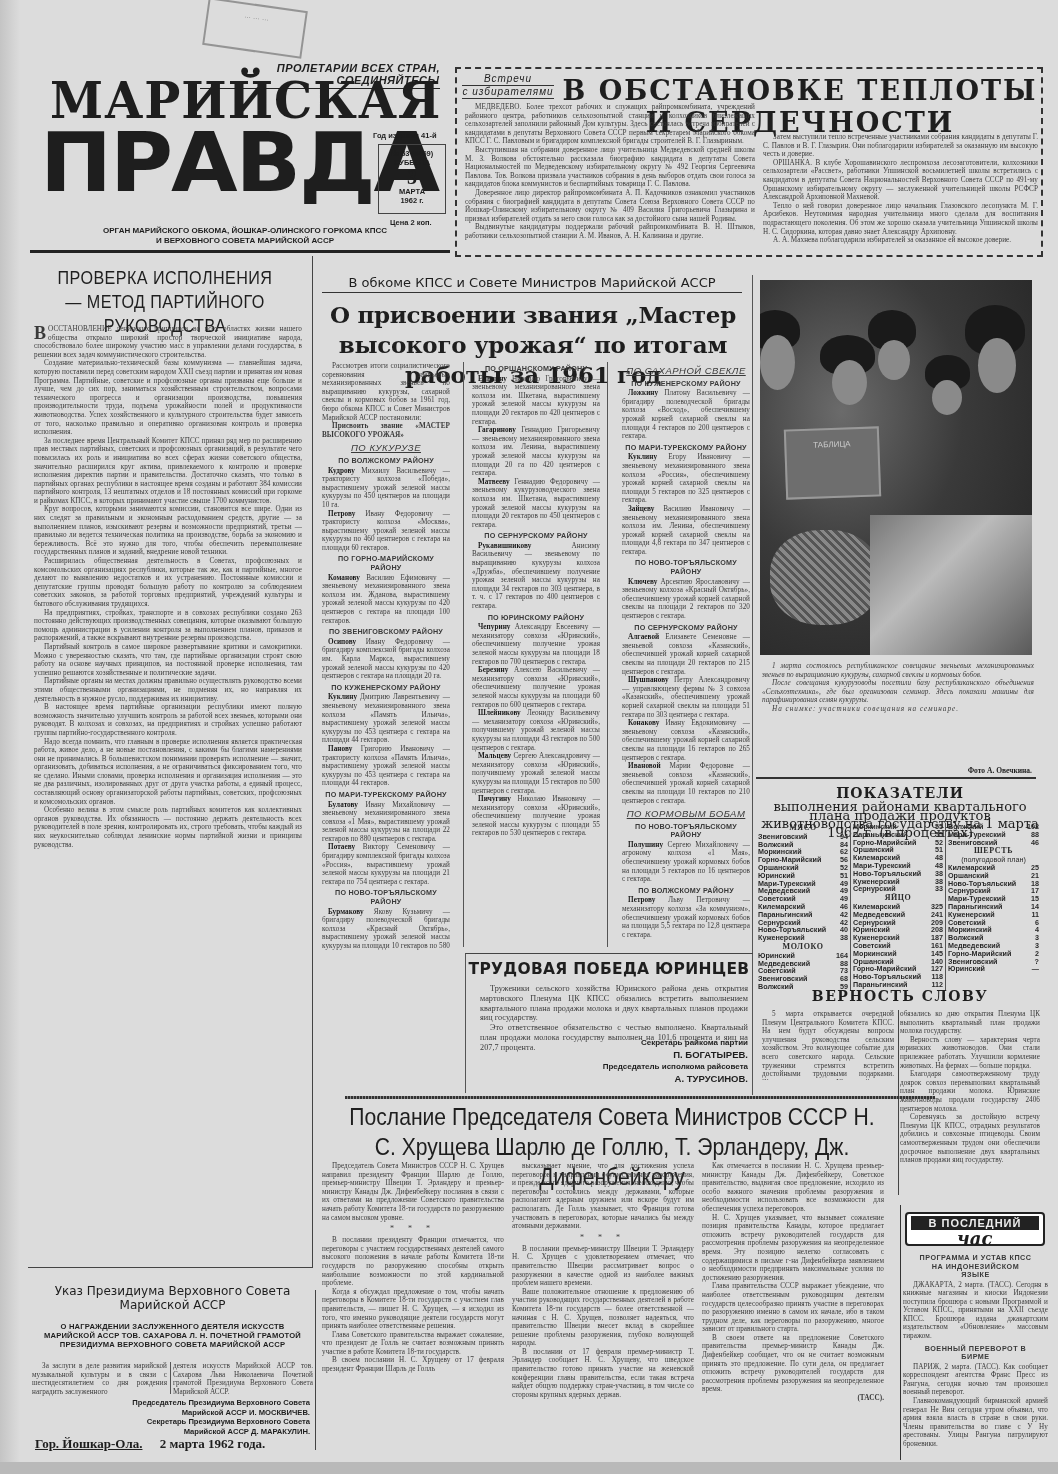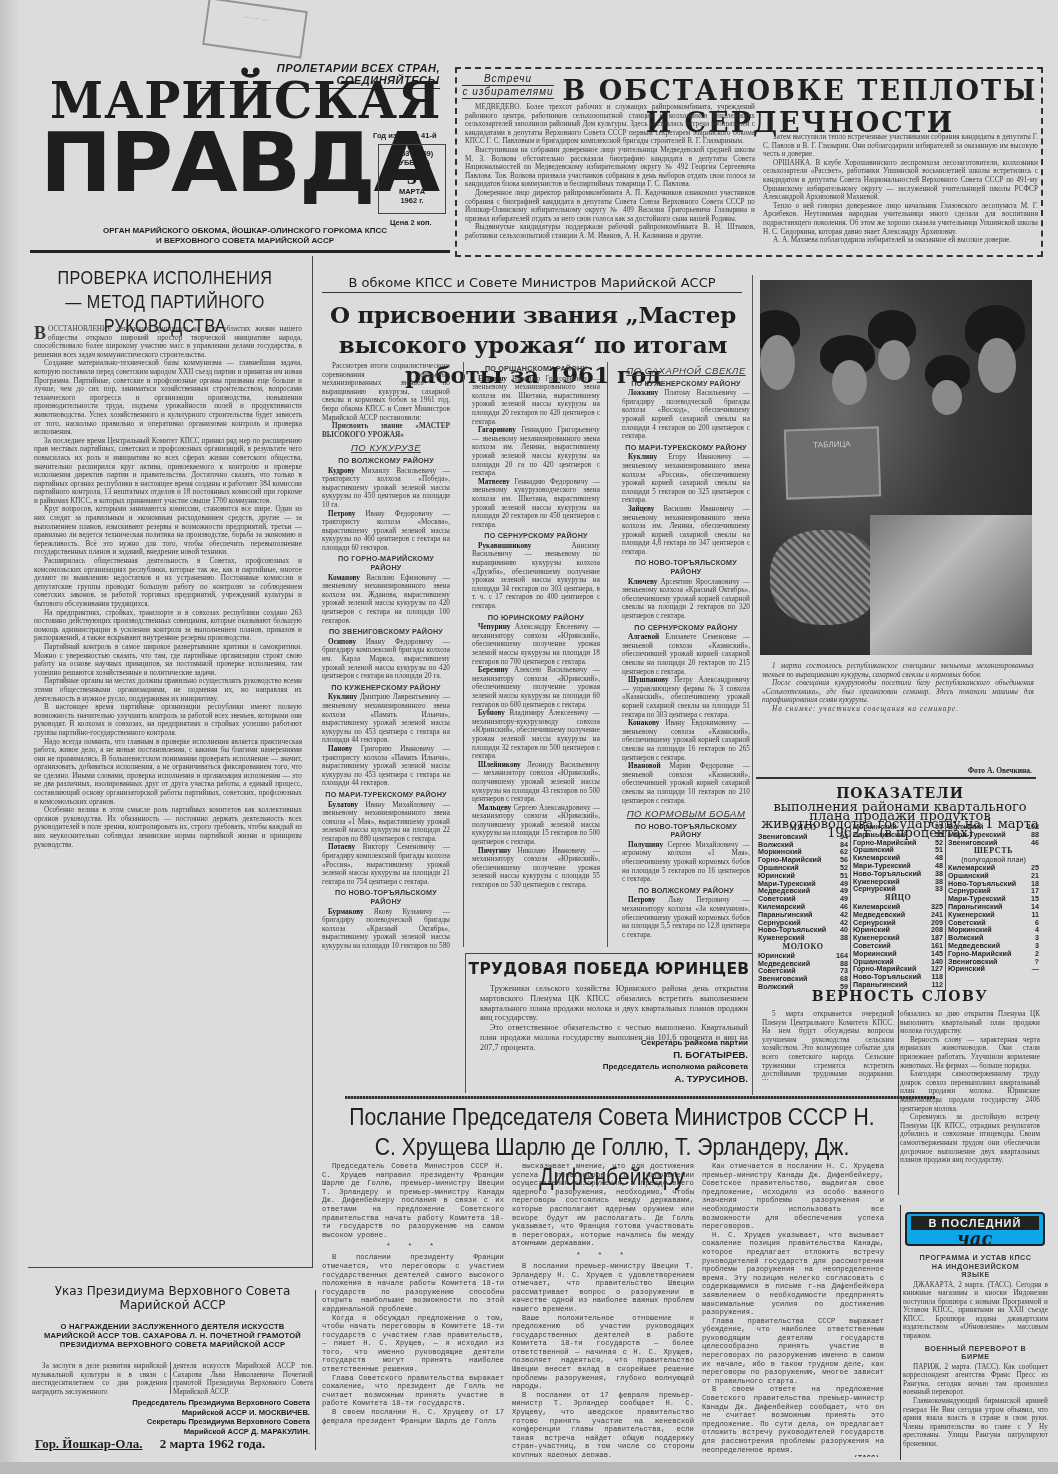--- a/index.html
+++ b/index.html
@@ -89,28 +89,28 @@
     
     .pobeda-box { left: 465px; top: 953px; width: 288px; height: 140px; border-left: 1px solid #555; border-top: 1.5px solid #444; }
     .pobeda-h1 { left: 466px; top: 960px; width: 286px; text-align: center; font-size: 15.5px; font-weight: bold; font-family: "DejaVu Sans", sans-serif; letter-spacing: .3px; }
     .pobeda-body { left: 480px; top: 984px; width: 268px; }
     .pobeda-sign { left: 560px; top: 1037px; width: 188px; text-align: right; font-family: "Liberation Sans", sans-serif; font-weight: bold; font-size: 8px; line-height: 12px; }
     .pobeda-sign .nm { font-size: 9.5px; }
 
     
     .msg-rule { left: 345px; top: 1096px; width: 590px; height: 3px; background: repeating-linear-gradient(90deg, #333 0 2px, #888 2px 3px); }
     .msg-h1 { left: 312px; top: 1102px; width: 600px; text-align: center; font-size: 24px; line-height: 30px; font-family: "Liberation Sans", sans-serif; font-stretch: condensed; transform: scaleX(.88); transform-origin: center; }
-    .msg-cols { left: 322px; top: 1162px; width: 570px; display: flex; gap: 8px; height: 295px; overflow: hidden; font-family: Liberation Mono, monospace; }
+    .msg-cols { left: 322px; top: 1162px; width: 570px; display: flex; gap: 8px; height: 295px; overflow: hidden; }
     .msg-cols .col { width: 182px; }
     .stars { text-align: center; letter-spacing: 6px; font-size: 8px; line-height: 10px; margin: 2px 0; }
     .tass-end { text-align: right; font-weight: bold; }
 
     
     .lh-box { left: 900px; top: 1205px; width: 153px; height: 255px; border-left: 1.5px solid #333; }
-    .lh-banner { left: 905px; top: 1212px; width: 140px; height: 34px; border: 2px solid #222; border-radius: 4px; background: #0ea5e9; }
+    .lh-banner { left: 905px; top: 1212px; width: 140px; height: 34px; border: 2px solid #222; border-radius: 4px; background: #ffffff; }
     .lh-banner .top { position: absolute; left: 4px; top: 2px; width: 128px; height: 14px; background: #222; color: #eee; font-family: "Liberation Sans", sans-serif; font-weight: bold; font-size: 11px; text-align: center; letter-spacing: 1px; line-height: 14px; }
     .lh-banner .bot { position: absolute; left: 50px; top: 14px; font-style: italic; font-weight: bold; font-size: 18px; font-family: "DejaVu Serif", serif; }
     .lh-h2 { font-family: "Liberation Sans", sans-serif; font-weight: bold; font-size: 7.2px; text-align: center; letter-spacing: .5px; line-height: 8.5px; margin: 4px 16px 1px; }
     .lh-body { left: 903px; top: 1250px; width: 145px; }
 
     
     .ukaz-h1 { left: 30px; top: 1284px; width: 285px; text-align: center; font-size: 12px; line-height: 14px; font-family: "DejaVu Sans", sans-serif; }
     .ukaz-h2 { left: 40px; top: 1322px; width: 265px; text-align: center; font-family: "Liberation Sans", sans-serif; font-weight: bold; font-size: 7.6px; line-height: 9px; letter-spacing: .2px; }
     .ukaz-c1 { left: 32px; top: 1362px; width: 135px; }
     .ukaz-c2 { left: 173px; top: 1362px; width: 140px; }
@@ -213,21 +213,20 @@
       <div id="corn-b">
           <div class="district">ПО ОРШАНСКОМУ РАЙОНУ</div>
           <p class="entry"><b>Ельнину</b> Николаю Григорьевичу — звеньевому механизированного звена колхоза им. Шкетана, вырастившему урожай зеленой массы кукурузы на площади 20 гектаров по 420 центнеров с гектара.</p>
           <p class="entry"><b>Гагаринову</b> Геннадию Григорьевичу — звеньевому механизированного звена колхоза им. Ленина, вырастившему урожай зеленой массы кукурузы на площади 20 га по 420 центнеров с гектара.</p>
           <p class="entry"><b>Матвееву</b> Геннадию Федоровичу — звеньевому кукурузоводческого звена колхоза им. Шкетана, вырастившему урожай зеленой массы кукурузы на площади 20 гектаров по 450 центнеров с гектара.</p>
           <div class="district">ПО СЕРНУРСКОМУ РАЙОНУ</div>
           <p class="entry"><b>Рукавишникову</b> Анисиму Васильевичу — звеньевому по выращиванию кукурузы колхоза «Дружба», обеспечившему получение урожая зеленой массы кукурузы на площади 34 гектаров по 303 центнера, в т. ч. с 17 гектаров по 400 центнеров с гектара.</p>
           <div class="district">ПО ЮРИНСКОМУ РАЙОНУ</div>
           <p class="entry"><b>Чепурину</b> Александру Евсеевичу — механизатору совхоза «Юринский», обеспечившему получение урожая зеленой массы кукурузы на площади 18 гектаров по 700 центнеров с гектара.</p>
           <p class="entry"><b>Березину</b> Алексею Васильевичу — механизатору совхоза «Юринский», обеспечившему получение урожая зеленой массы кукурузы на площади 60 гектаров по 600 центнеров с гектара.</p>
-          <p class="entry"><b>Бубнову</b> Владимиру Алексеевичу — механизатору-кукурузоводу совхоза «Юринский», обеспечившему получение урожая зеленой массы кукурузы на площади 32 гектаров по 500 центнеров с гектара.</p>
           <p class="entry"><b>Шлейникову</b> Леониду Васильевичу — механизатору совхоза «Юринский», получившему урожай зеленой массы кукурузы на площади 43 гектаров по 500 центнеров с гектара.</p>
           <p class="entry"><b>Мальцеву</b> Сергею Александровичу — механизатору совхоза «Юринский», получившему урожай зеленой массы кукурузы на площади 15 гектаров по 500 центнеров с гектара.</p>
           <p class="entry"><b>Пичугину</b> Николаю Ивановичу — механизатору совхоза «Юринский», обеспечившему получение урожая зеленой массы кукурузы с площади 55 гектаров по 530 центнеров с гектара.</p>
         </div>
     </div>
     <div class="col">
       <div class="col-head">ПО САХАРНОЙ СВЕКЛЕ</div>
       <div id="beet">
           <div class="district">ПО КУЖЕНЕРСКОМУ РАЙОНУ</div>
           <p class="entry"><b>Ложкину</b> Платону Васильевичу — бригадиру полеводческой бригады колхоза «Восход», обеспечившему урожай корней сахарной свеклы на площади 4 гектаров по 200 центнеров с гектара.</p>

